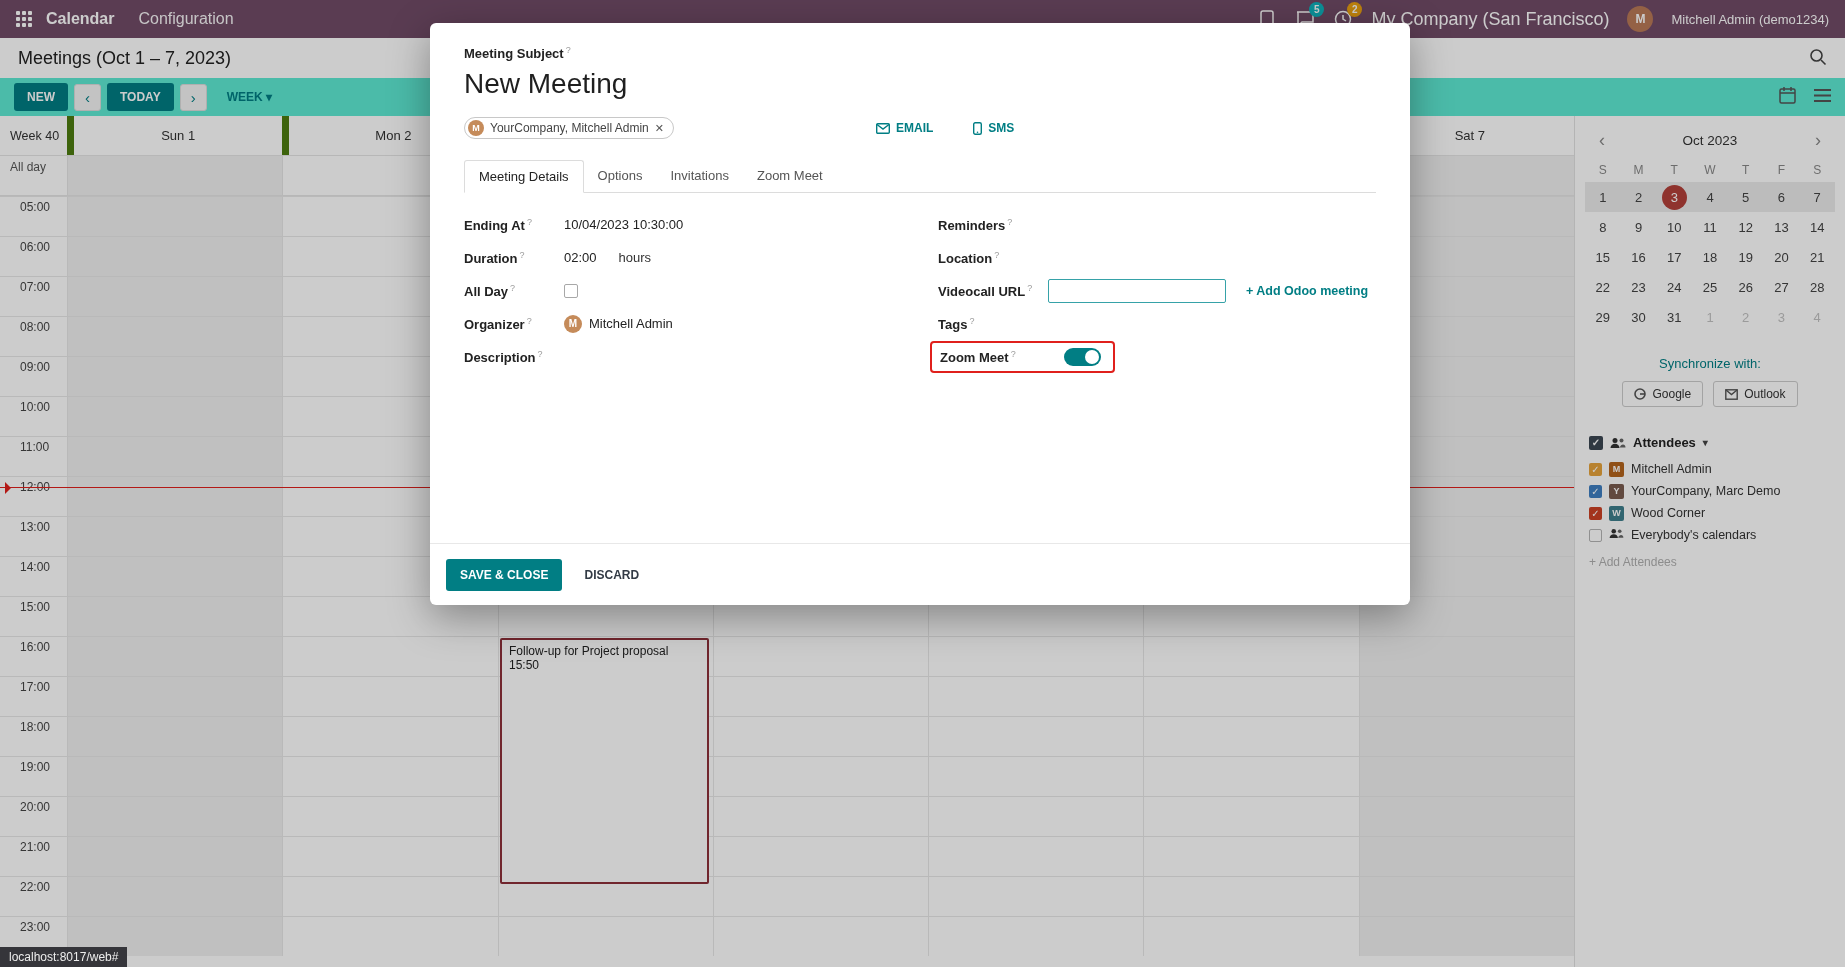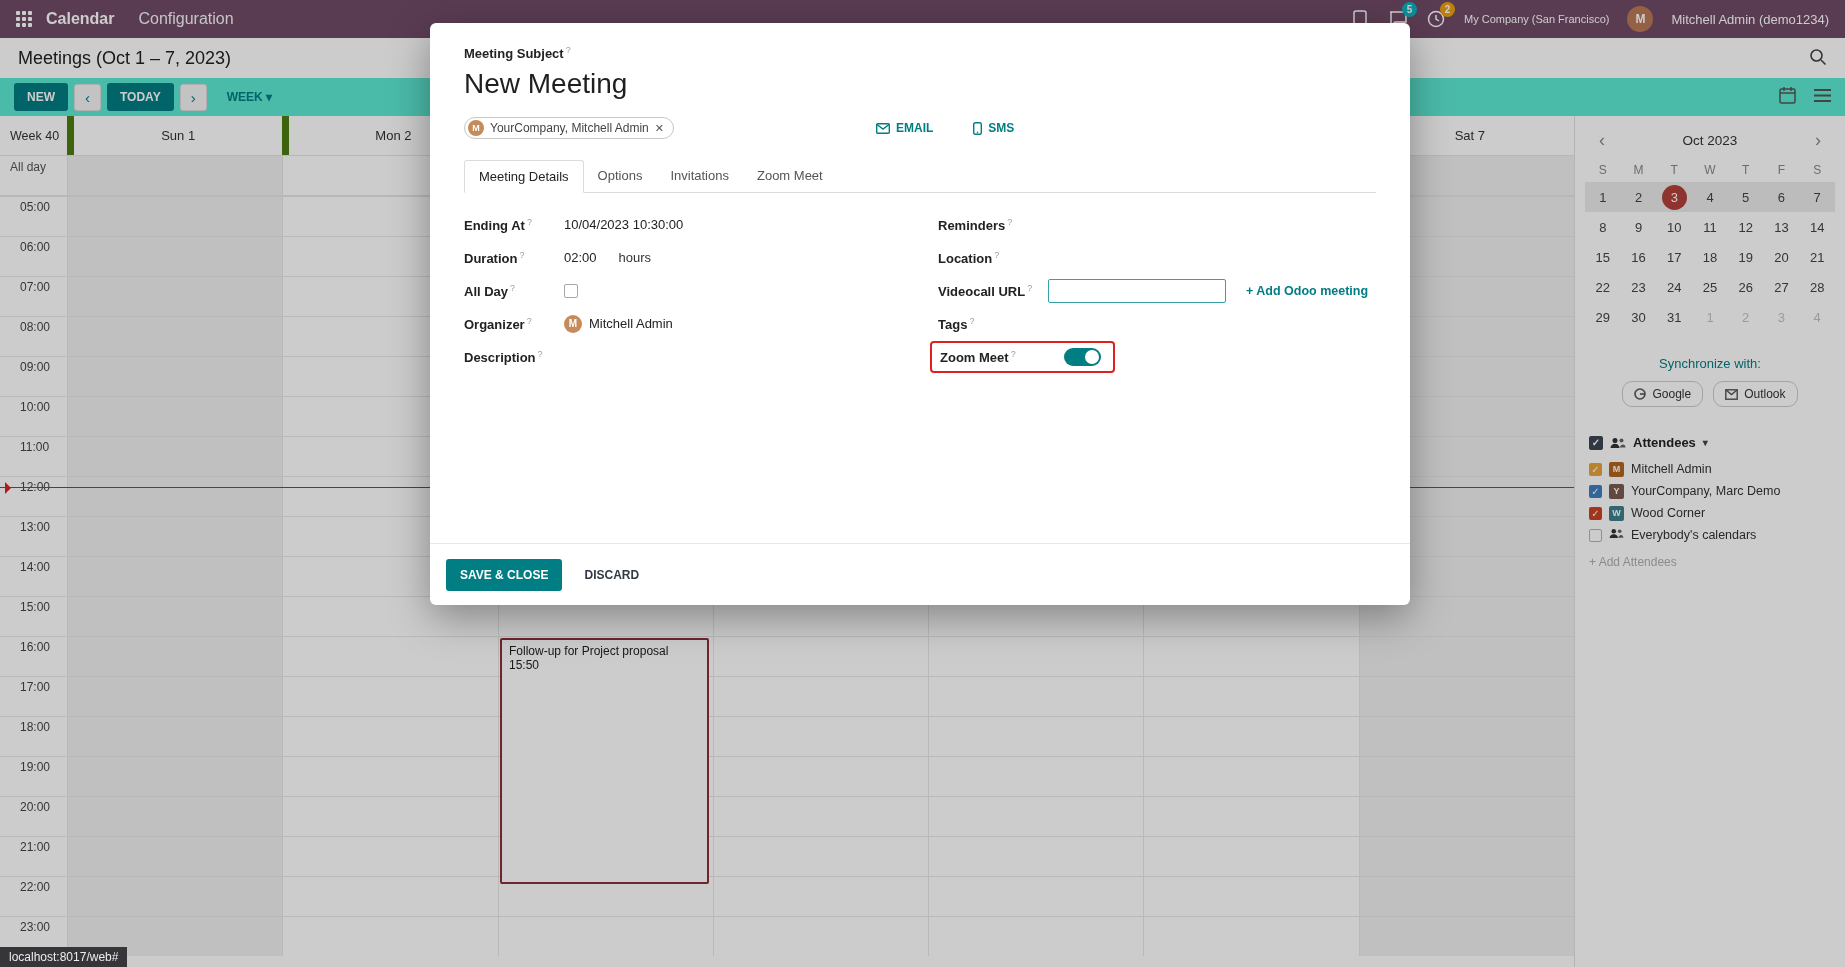--- a/index.html
+++ b/index.html
@@ -14,21 +14,21 @@
   .apps-icon i { width:4px; height:4px; background:#fff; border-radius:1px; display:block; }
   .brand { font-size:16px; font-weight:700; }
   .nav-menu { font-size:16px; opacity:.95; margin-left:10px; }
   .nav-right { margin-left:auto; display:flex; align-items:center; gap:18px; }
   .nav-ic { position:relative; width:20px; height:20px; display:flex; align-items:center; justify-content:center; }
   .nav-ic svg { display:block; }
   .badge { position:absolute; top:-7px; right:-9px; min-width:15px; height:15px; border-radius:8px;
            font-size:10px; line-height:15px; text-align:center; color:#fff; padding:0 3px; font-weight:700; }
   .badge.teal { background:#0fb3bd; }
   .badge.orange { background:#eba211; }
-  .company { font-size:11px; }
+  .company { font-size:18px; }
   .avatar { width:26px; height:26px; border-radius:50%; background:#b97a57; color:#fff; font-size:12px;
             display:flex; align-items:center; justify-content:center; font-weight:700; }
   .username { font-size:13px; }
 
   
   .crumb-bar { position:absolute; top:38px; left:0; right:0; height:40px; background:#fff;
                display:flex; align-items:center; padding:0 18px; }
   .page-title { font-size:18px; color:#222; }
   .search-ic { margin-left:auto; }
 
@@ -73,21 +73,21 @@
   .mini-nav { color:#888; font-size:18px; background:none; border:none; line-height:1; font-family:inherit; }
   .mini-grid { display:grid; grid-template-columns:repeat(7,1fr); margin-top:4px; }
   .mc-h { height:24px; font-size:12px; color:#888; display:flex; align-items:center; justify-content:center; }
   .mc-d { height:30px; font-size:13px; color:#444; display:flex; align-items:center; justify-content:center; }
   .mc-d.sel { background:#ececec; }
   .mc-d.muted { color:#c2c2c2; }
   .today-circle { width:25px; height:25px; border-radius:50%; background:#b3403a; color:#fff;
                   display:flex; align-items:center; justify-content:center; }
   .sync-label { color:#017E84; text-align:center; margin-top:24px; font-size:13px; }
   .sync-btns { display:flex; justify-content:center; gap:10px; margin-top:10px; }
-  .sync-btn { display:flex; align-items:center; gap:6px; border:1px solid #ccc; border-radius:10px;
+  .sync-btn { display:flex; align-items:center; gap:6px; border:1px solid #ccc; border-radius:3px;
               background:#fff; padding:5px 11px; font-size:12px; color:#333; font-family:inherit; }
   .att-head { display:flex; align-items:center; gap:7px; margin-top:28px; padding:0 4px; font-weight:700; font-size:13px; color:#222; }
   .att-caret { font-size:10px; color:#444; }
   .att-list { margin-top:8px; }
   .att-item { display:flex; align-items:center; gap:7px; height:22px; padding:0 4px; font-size:12.5px; color:#333; }
   .cb { width:13px; height:13px; border-radius:2px; display:flex; align-items:center; justify-content:center;
         color:#fff; font-size:10px; flex:0 0 13px; }
   .cb.unchecked { background:#fff; border:1px solid #b5b5b5; }
   .cb.master { width:14px; height:14px; background:#3b4652; flex-basis:14px; }
   .av { width:15px; height:15px; border-radius:2px; color:#fff; font-size:9px; display:flex;

